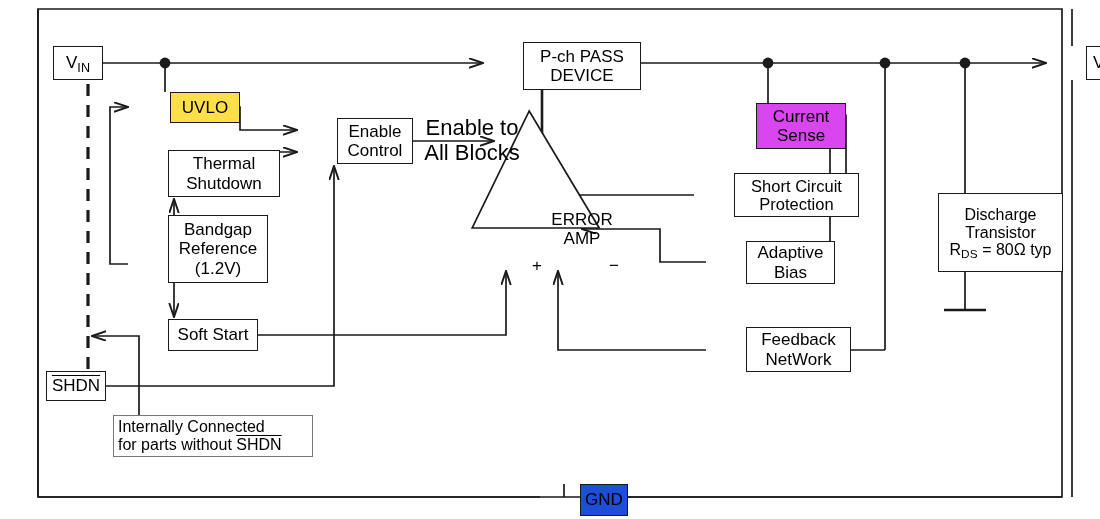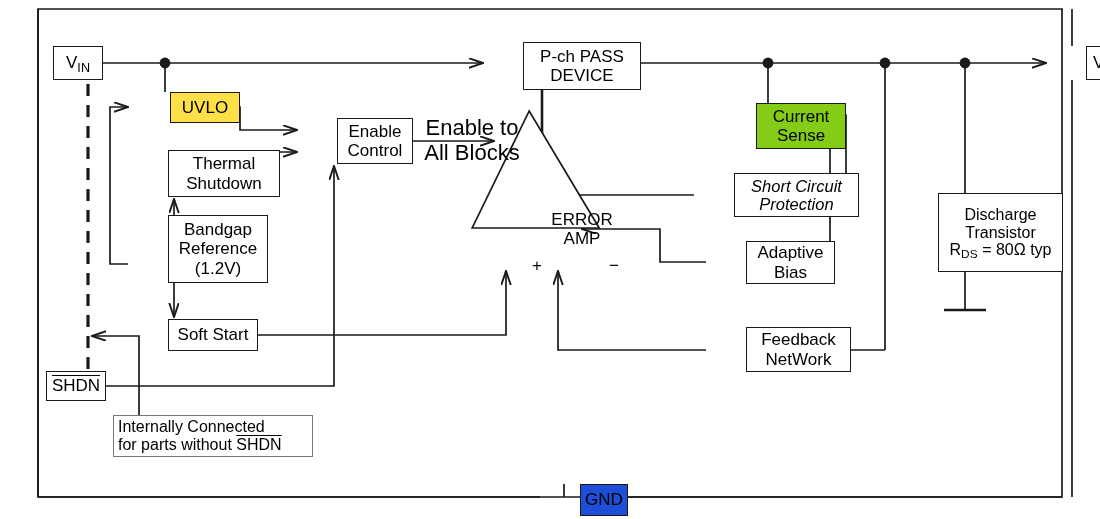--- a/index.html
+++ b/index.html
@@ -100,23 +100,23 @@
       <div class="lbl " style="left: 128px; top: 150px; width: 112px; height: 47px; font-size: 17px; border: 1.7px solid rgb(26, 26, 26); background: rgb(255, 255, 255); box-sizing: border-box;"><span>Thermal
 Shutdown</span></div>
       <div class="lbl " style="left: 128px; top: 215px; width: 100px; height: 68px; font-size: 17px; border: 1.7px solid rgb(26, 26, 26); background: rgb(255, 255, 255); box-sizing: border-box;"><span>Bandgap
 Reference
 (1.2V)</span></div>
       <div class="lbl " style="left: 128px; top: 319px; width: 90px; height: 32px; font-size: 17px; border: 1.7px solid rgb(26, 26, 26); background: rgb(255, 255, 255); box-sizing: border-box;"><span>Soft Start</span></div>
       <div class="lbl " style="left: 297px; top: 118px; width: 76px; height: 46px; font-size: 17px; border: 1.7px solid rgb(26, 26, 26); background: rgb(255, 255, 255); box-sizing: border-box;"><span>Enable
 Control</span></div>
       <div class="lbl " style="left: 483px; top: 42px; width: 118px; height: 48px; font-size: 17px; border: 1.7px solid rgb(26, 26, 26); background: rgb(255, 255, 255); box-sizing: border-box;"><span>P-ch PASS
 DEVICE</span></div>
-      <div class="lbl " style="left: 716px; top: 103px; width: 90px; height: 46px; font-size: 17px; border: 1.7px solid rgb(26, 26, 26); background: #84cc16; box-sizing: border-box;"><span>Current
+      <div class="lbl " style="left: 716px; top: 103px; width: 90px; height: 46px; font-size: 17px; border: 1.7px solid rgb(26, 26, 26); background: #d946ef; box-sizing: border-box;"><span>Current
 Sense</span></div>
-      <div class="lbl " style="left: 694px; top: 173px; width: 125px; height: 44px; font-size: 16.5px; border: 1.7px solid rgb(26, 26, 26); background: rgb(255, 255, 255); box-sizing: border-box; font-style: italic;"><span>Short Circuit
+      <div class="lbl " style="left: 694px; top: 173px; width: 125px; height: 44px; font-size: 16.5px; border: 1.7px solid rgb(26, 26, 26); background: rgb(255, 255, 255); box-sizing: border-box;"><span>Short Circuit
 Protection</span></div>
       <div class="lbl " style="left: 706px; top: 241px; width: 89px; height: 43px; font-size: 17px; border: 1.7px solid rgb(26, 26, 26); background: rgb(255, 255, 255); box-sizing: border-box;"><span>Adaptive
 Bias</span></div>
       <div class="lbl " style="left: 706px; top: 327px; width: 105px; height: 45px; font-size: 17px; border: 1.7px solid rgb(26, 26, 26); background: rgb(255, 255, 255); box-sizing: border-box;"><span>Feedback
 NetWork</span></div>
       <div class="lbl " style="left: 898px; top: 193px; width: 125px; height: 79px; font-size: 16px; border: 1.7px solid rgb(26, 26, 26); background: rgb(255, 255, 255); box-sizing: border-box;"><div style="text-align: center;"><span>Discharge<br>Transistor</span><br><span>R<sub class="sc">DS</sub> = 80Ω typ</span></div></div>
     </div>
   <div id="pins-layer">
       <div class="lbl " style="left: 13px; top: 46px; width: 50px; height: 34px; font-size: 17px; border: 1.7px solid rgb(26, 26, 26); background: rgb(255, 255, 255); box-sizing: border-box;"><span>V<sub class="sc">IN</sub></span></div>
       <div class="lbl " style="left: 1046px; top: 46px; width: 52px; height: 34px; font-size: 17px; border: 1.7px solid rgb(26, 26, 26); background: rgb(255, 255, 255); box-sizing: border-box;"><span>V<sub class="sc">OUT</sub></span></div>

